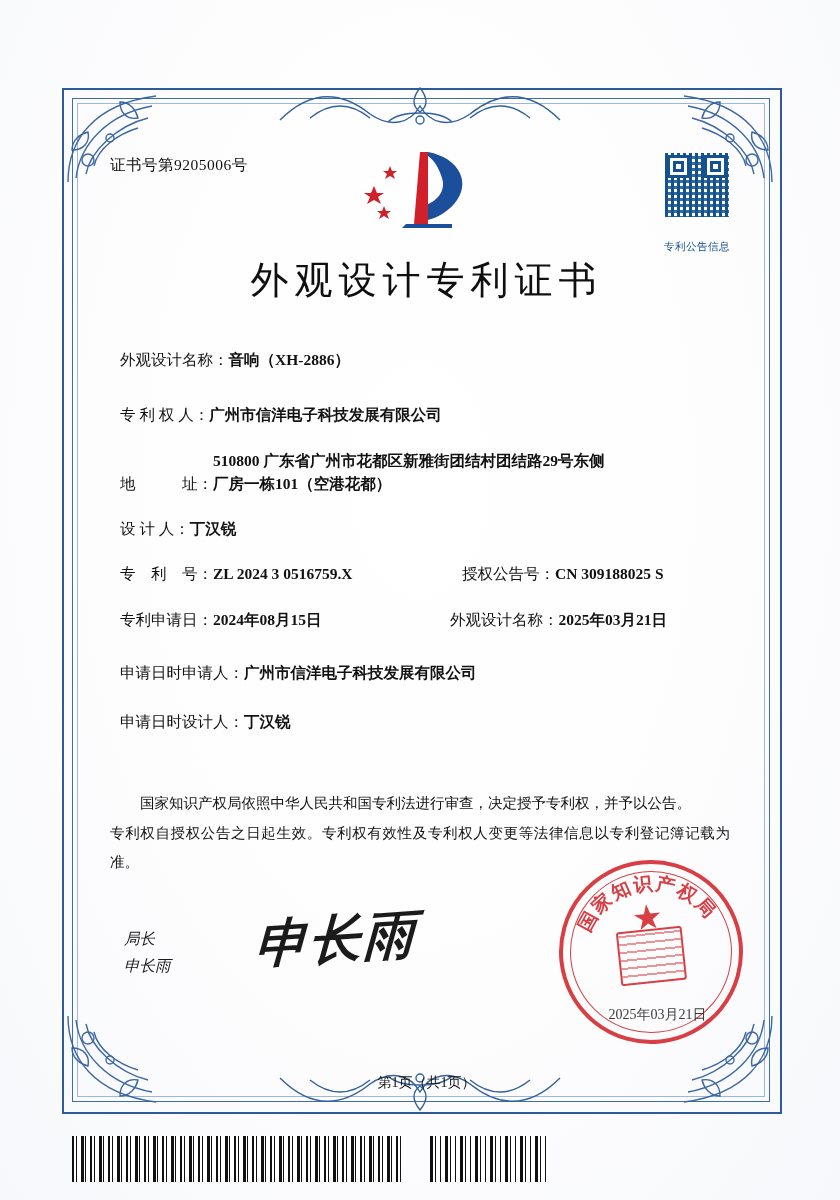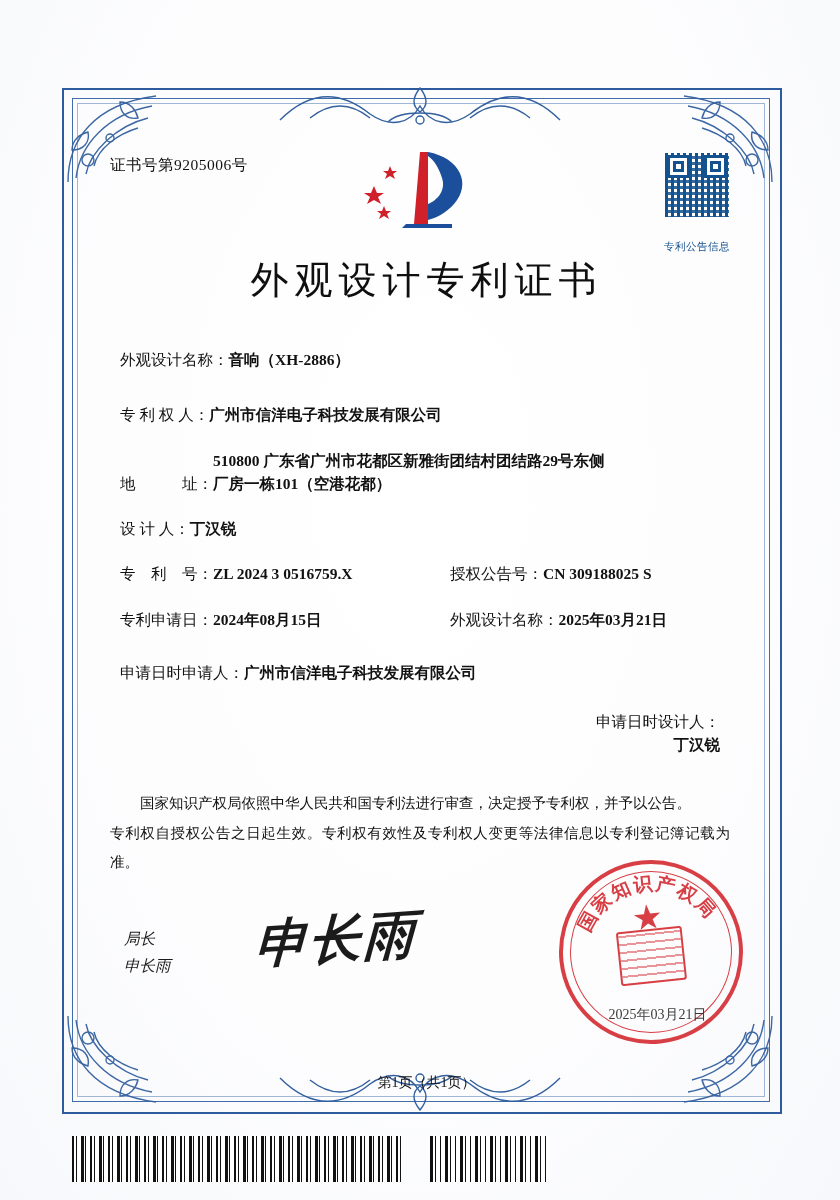--- a/index.html
+++ b/index.html
@@ -420,21 +420,21 @@
         <span>510800 广东省广州市花都区新雅街团结村团结路29号东侧</span><br>
         <span class="value sub">厂房一栋101（空港花都）</span>
       </span>
     </div>
 
     <div class="row">
       <span class="label">设 计 人：</span>
       <span class="value">丁汉锐</span>
     </div>
 
-    <div class="row two-col" style="margin-top:18px;">
+    <div class="row two-col" style="margin-top:18px;gap:12px;">
       <span class="col-a">
         <span class="label">专　利　号：</span>
         <span class="value">ZL 2024 3 0516759.X</span>
       </span>
       <span class="col-b">
         <span class="label">授权公告号：</span>
         <span class="value">CN 309188025 S</span>
       </span>
     </div>
 
@@ -447,21 +447,21 @@
         <span class="label">外观设计名称：</span>
         <span class="value">2025年03月21日</span>
       </span>
     </div>
 
     <div class="row" style="margin-top:30px;">
       <span class="label">申请日时申请人：</span>
       <span class="value">广州市信洋电子科技发展有限公司</span>
     </div>
 
-    <div class="row" style="margin-top:26px;flex-direction:column;">
+    <div class="row" style="margin-top:26px;">
       <span class="label">申请日时设计人：</span>
       <span class="value">丁汉锐</span>
     </div>
   </div>
 
   <div class="statement">
     <p class="indent">国家知识产权局依照中华人民共和国专利法进行审查，决定授予专利权，并予以公告。</p>
     <p>专利权自授权公告之日起生效。专利权有效性及专利权人变更等法律信息以专利登记簿记载为准。</p>
   </div>
 

